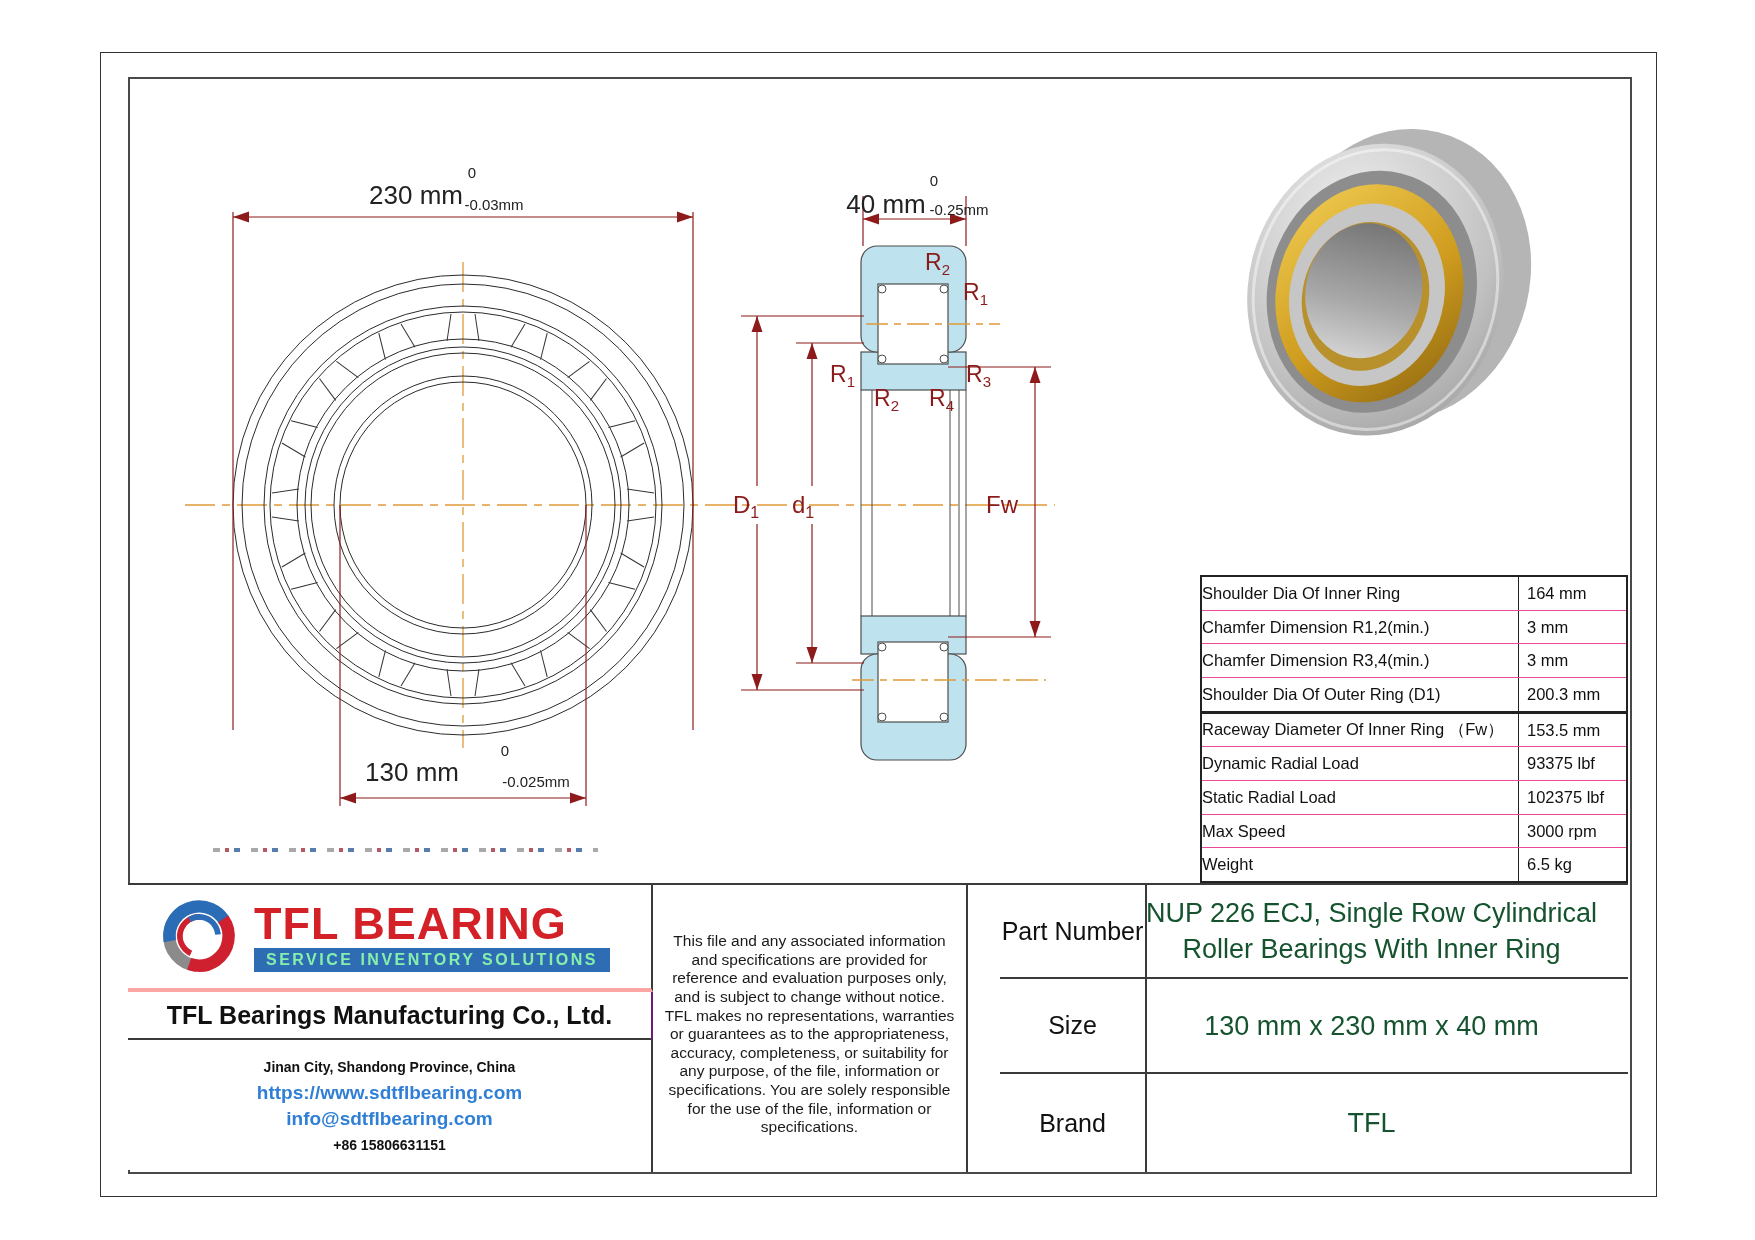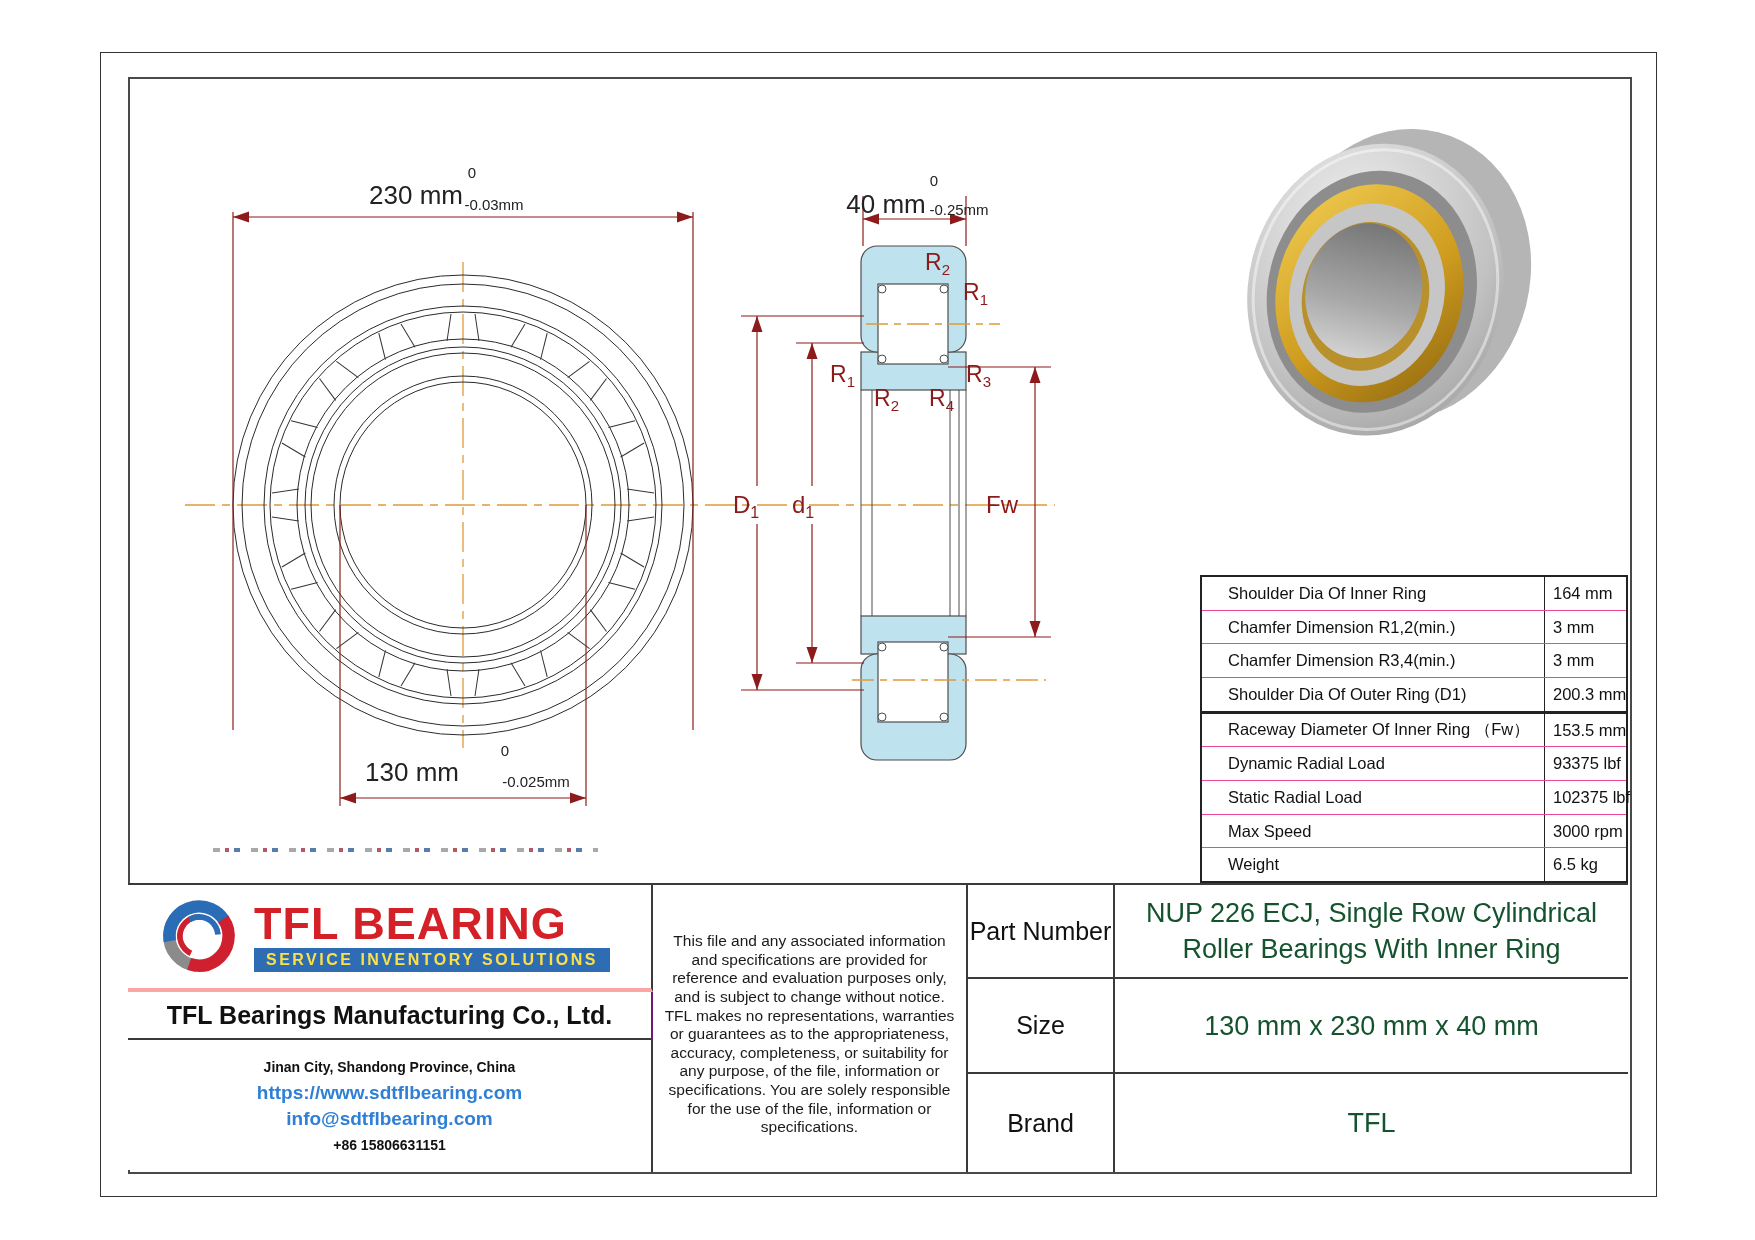--- a/index.html
+++ b/index.html
@@ -12,43 +12,43 @@
   .rlabel{font-size:23px;fill:#8b1a1a;}
   .rlabel .sub{font-size:15px;}
   .dlabel{font-size:24px;fill:#8b1a1a;}
   .dlabel .sub{font-size:16px;}
 
   
   .spec-table{position:absolute;left:1200px;top:575px;width:428px;height:308px;border:2px solid #222;box-sizing:border-box;display:flex;flex-direction:column;background:#fff;}
   .spec-row{flex:1;display:flex;border-top:1px solid #ec4899;min-height:0;}
   .spec-row:first-child{border-top:none;}
   .spec-row.thick{border-top:3px solid #222;}
-  .spec-label{flex:0 0 316px;border-right:1px solid #222;display:flex;align-items:center;padding-left:26px;font-size:16.5px;color:#111;white-space:nowrap;overflow:hidden;}
+  .spec-label{flex:0 0 316px;border-right:1px solid #222;display:flex;align-items:center;padding-left:0;font-size:16.5px;color:#111;white-space:nowrap;overflow:hidden;}
   .spec-value{flex:1;display:flex;align-items:center;padding-left:8px;font-size:16.5px;color:#111;white-space:nowrap;}
 
   
   .title-block{position:absolute;left:128px;top:883px;width:1500px;height:287px;border-top:2px solid #3a3a3a;box-sizing:border-box;background:#fff;}
   .tb-cell{position:absolute;box-sizing:border-box;display:flex;align-items:center;justify-content:center;}
   .cell-logo{left:0;top:0;width:525px;height:107px;border-right:2px solid #3a3a3a;border-bottom:4px solid #fca5a5;}
   .cell-company{left:0;top:107px;width:525px;height:48px;border-right:2px solid #701a75;border-bottom:2px solid #3a3a3a;font-size:25px;font-weight:700;color:#111;}
   .cell-contact{left:0;top:155px;width:525px;height:132px;border-right:2px solid #3a3a3a;flex-direction:column;line-height:26px;}
   .cell-disclaimer{left:525px;top:0;width:315px;height:287px;border-right:2px solid #3a3a3a;padding:6px 8px;}
   .disclaimer-text{font-size:15.5px;line-height:18.6px;color:#1a1a1a;text-align:center;white-space:pre-line;margin-top:12px;}
-  .cell-flabel{left:840px;width:147px;border-right:2px solid #3a3a3a;font-size:25px;color:#111;}
+  .cell-flabel{left:872px;width:147px;border-right:2px solid #3a3a3a;font-size:25px;color:#111;}
   .cell-fvalue{left:987px;width:513px;font-size:27px;color:#14532d;text-align:center;white-space:pre-line;line-height:36px;}
   .row0{top:0;height:94px;border-bottom:2px solid #3a3a3a;}
   .row1{top:94px;height:95px;border-bottom:2px solid #3a3a3a;}
   .row2{top:189px;height:98px;}
 
   .logo-wrap{display:flex;align-items:center;gap:12px;width:100%;padding-left:28px;position:relative;}
   .logo-dots{position:absolute;left:85px;top:-44px;width:385px;height:4px;opacity:.85;
     background:repeating-linear-gradient(90deg,#9a9a9a 0 7px,transparent 7px 12px,#a83a4a 12px 16px,transparent 16px 21px,#39669e 21px 27px,transparent 27px 38px);}
   .logo-textcol{display:flex;flex-direction:column;align-items:flex-start;}
   .logo-brand{font-size:45px;font-weight:800;color:#d42027;letter-spacing:1px;line-height:44px;white-space:nowrap;}
-  .logo-banner{background:#2e6db4;color:#fde047;font-size:16px;font-weight:700;letter-spacing:2.5px;padding:3px 12px;margin-top:2px;white-space:nowrap;}
+  .logo-banner{background:#2e6db4;color:#86efac;font-size:16px;font-weight:700;letter-spacing:2.5px;padding:3px 12px;margin-top:2px;white-space:nowrap;}
   .contact-address,.contact-phone{font-size:14px;font-weight:700;color:#111;}
   .contact-link{font-size:19px;font-weight:700;color:#2f7fd6;text-decoration:none;}
 </style>
 </head>
 <body>
 
 <div class="page">
   <div class="outer-border"></div>
   <div class="inner-border"></div>
 

